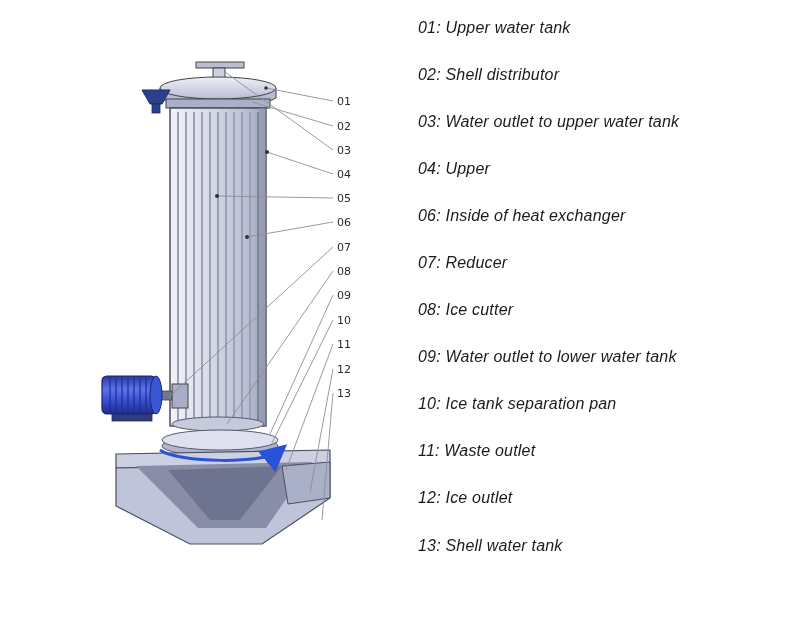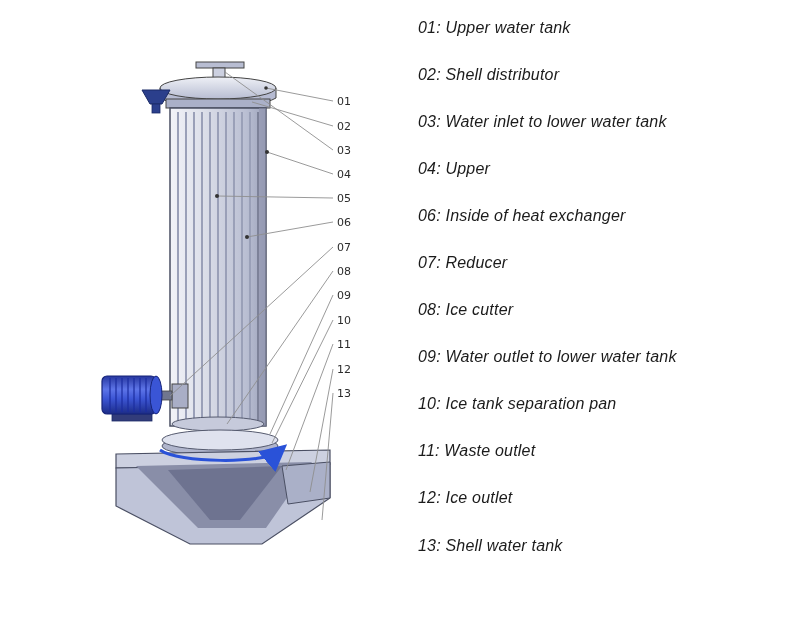--- a/index.html
+++ b/index.html
@@ -187,21 +187,21 @@
         <text class="callout-num" x="317" y="348">11</text>
         <text class="callout-num" x="317" y="373">12</text>
         <text class="callout-num" x="317" y="397">13</text>
       </g>
     </svg>
   </div>
 
   <div id="legend">
     <div class="legend-item">01: Upper water tank</div>
     <div class="legend-item">02: Shell distributor</div>
-    <div class="legend-item">03: Water inlet to lower water tank</div>
+    <div class="legend-item">03: Water outlet to upper water tank</div>
     <div class="legend-item">04: Upper</div>
     <div class="legend-item">06: Inside of heat exchanger</div>
     <div class="legend-item">07: Reducer</div>
     <div class="legend-item">08: Ice cutter</div>
     <div class="legend-item">09: Water outlet to lower water tank</div>
     <div class="legend-item">10: Ice tank separation pan</div>
     <div class="legend-item">11: Waste outlet</div>
     <div class="legend-item">12: Ice outlet</div>
     <div class="legend-item">13: Shell water tank</div>
   </div>

